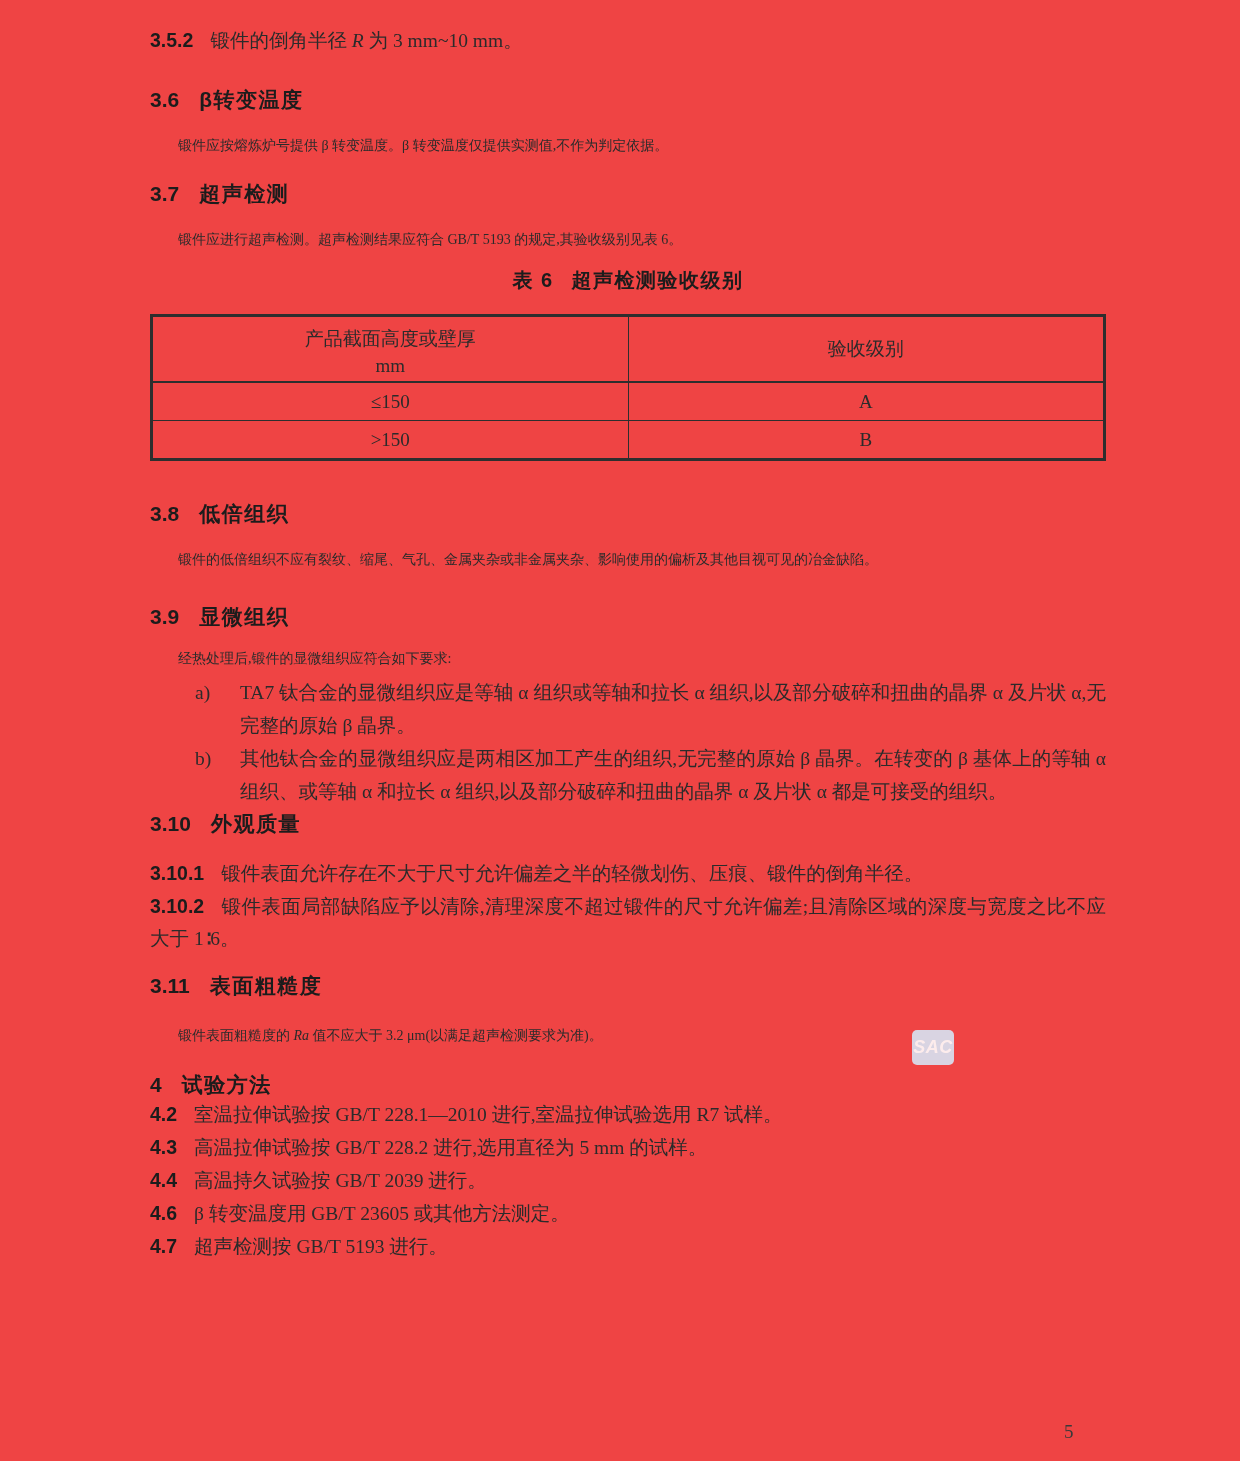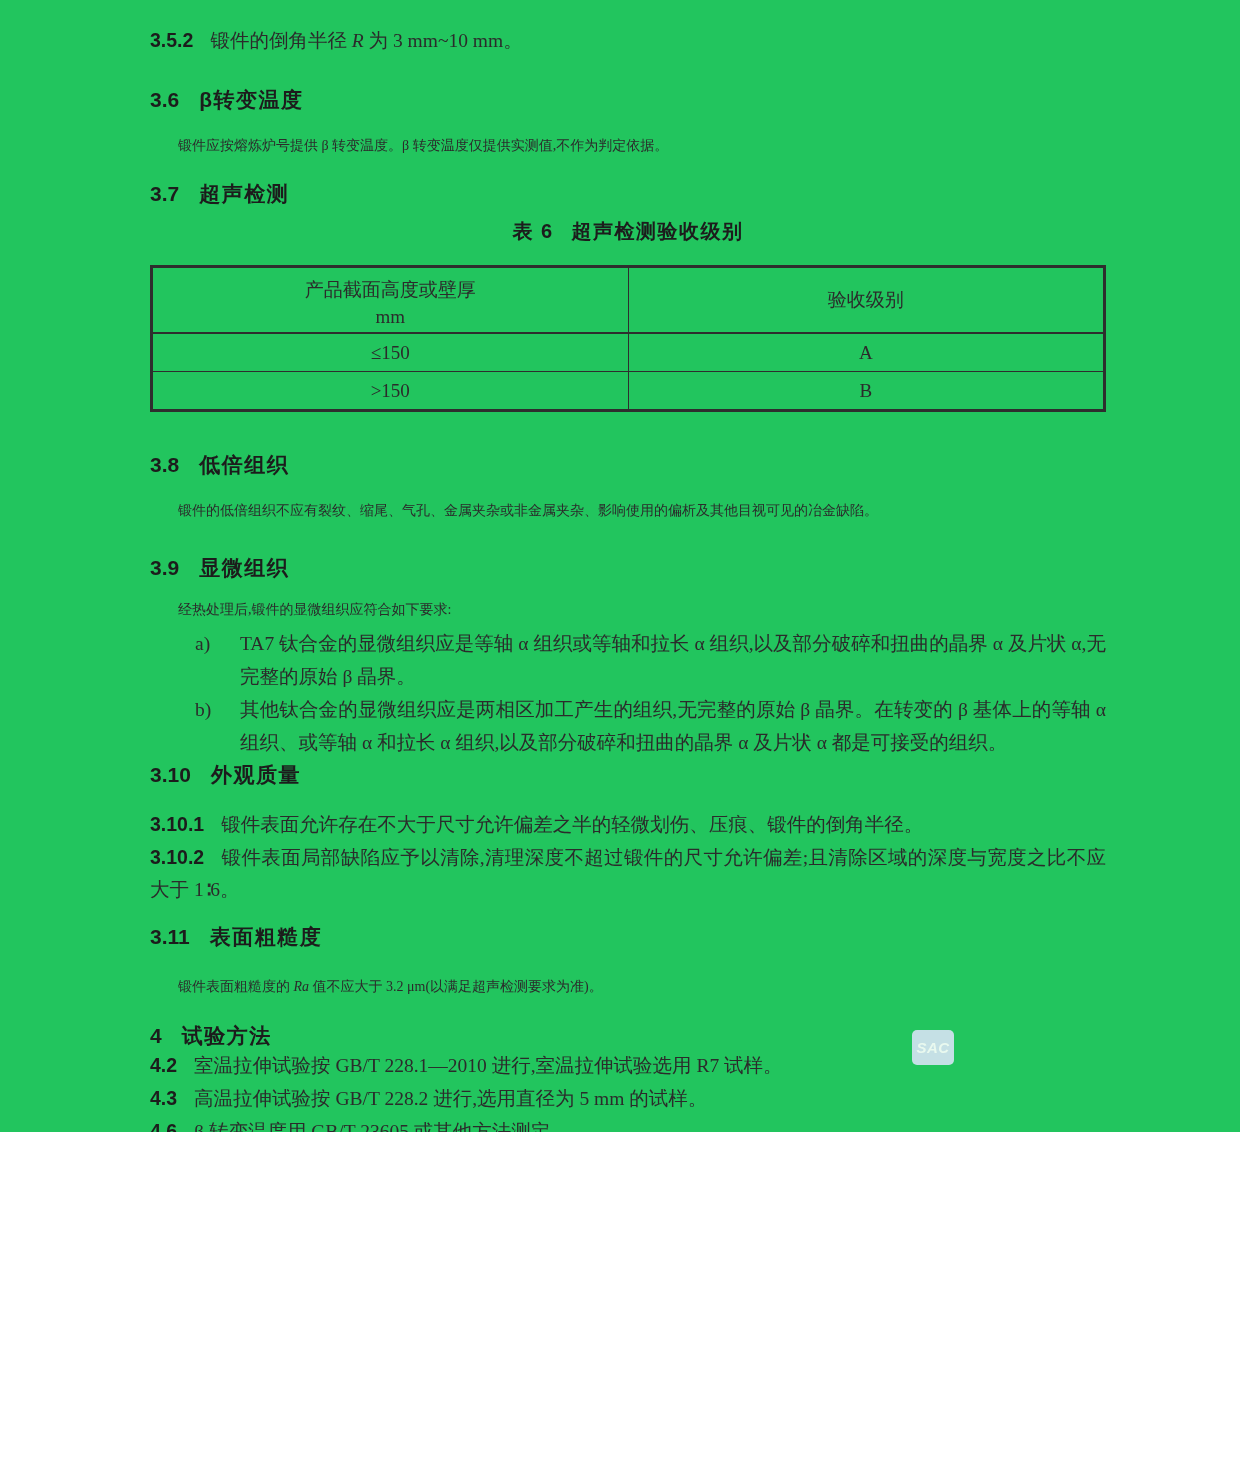--- a/index.html
+++ b/index.html
@@ -1,19 +1,19 @@
 <!DOCTYPE html>
 <html><head>
 <meta charset="utf-8">
 <style>
   html,body { margin:0; padding:0; background:#ffffff; }
   .page {
     position:relative;
-    width:1240px; height:1132px;
-    background:#22c55e;
+    width:1240px; height:1461px;
+    background:#ef4444;
     font-family:"Liberation Serif","DejaVu Serif",serif;
     color:#2b2b2b;
     overflow:hidden;
   }
   .content {
     position:absolute; left:150px; top:0; width:956px;
     padding-top:24px;
   }
   
   .clause {
@@ -67,21 +67,21 @@
   .pagenum {
     position:absolute; left:1064px; top:1421px;
     font-size:19px; color:#3a3a3a;
     font-family:"Liberation Serif","DejaVu Serif",serif;
   }
   .watermark {
     position:absolute; left:912px; top:1030px; width:42px; height:35px;
     background:#d7e4f4; border-radius:5px;
     display:flex; align-items:center; justify-content:center;
     color:#ffffff; font-family:"Liberation Sans","DejaVu Sans",sans-serif;
-    font-weight:bold; font-style:italic; font-size:15px; letter-spacing:0.5px;
+    font-weight:bold; font-style:italic; font-size:18px; letter-spacing:0.5px;
     opacity:0.9;
   }
 </style>
 </head>
 <body>
 
 <div class="page">
   <div class="content">
 
     <div class="clause">
@@ -89,20 +89,21 @@
     </div>
 
     <div class="heading mt30">
       <span class="hnum">3.6</span><span>β转变温度</span>
     </div>
     <p class="para mt16">锻件应按熔炼炉号提供 β 转变温度。β 转变温度仅提供实测值,不作为判定依据。</p>
 
     <div class="heading mt19">
       <span class="hnum">3.7</span><span>超声检测</span>
     </div>
+    <p class="para mt16">锻件应进行超声检测。超声检测结果应符合 GB/T 5193 的规定,其验收级别见表 6。</p>
 
     <div class="tbl-caption mt11">
       <span class="cap-label">表 6</span><span>超声检测验收级别</span>
     </div>
 
     <table class="t6 mt21">
       <colgroup>
           <col style="width:50%">
           <col>
         </colgroup>
@@ -166,20 +167,23 @@
     </div>
 
     <div class="clauses-4">
       <div class="clause">
         <span class="cnum">4.2</span><span>室温拉伸试验按 GB/T 228.1—2010 进行,室温拉伸试验选用 R7 试样。</span>
       </div>
       <div class="clause">
         <span class="cnum">4.3</span><span>高温拉伸试验按 GB/T 228.2 进行,选用直径为 5 mm 的试样。</span>
       </div>
       <div class="clause">
+        <span class="cnum">4.4</span><span>高温持久试验按 GB/T 2039 进行。</span>
+      </div>
+      <div class="clause">
         <span class="cnum">4.6</span><span>β 转变温度用 GB/T 23605 或其他方法测定。</span>
       </div>
       <div class="clause">
         <span class="cnum">4.7</span><span>超声检测按 GB/T 5193 进行。</span>
       </div>
     </div>
 
   </div>
 
   <div class="watermark">SAC</div>

